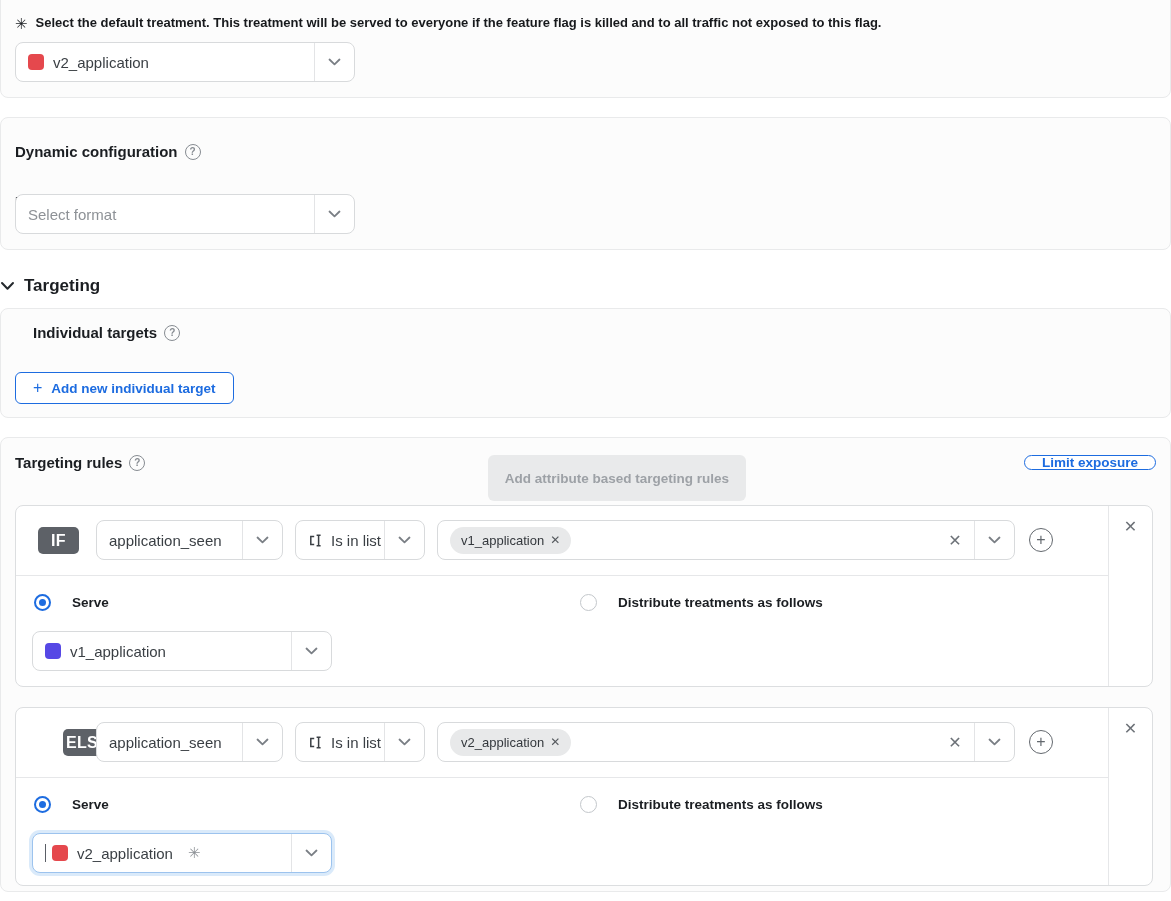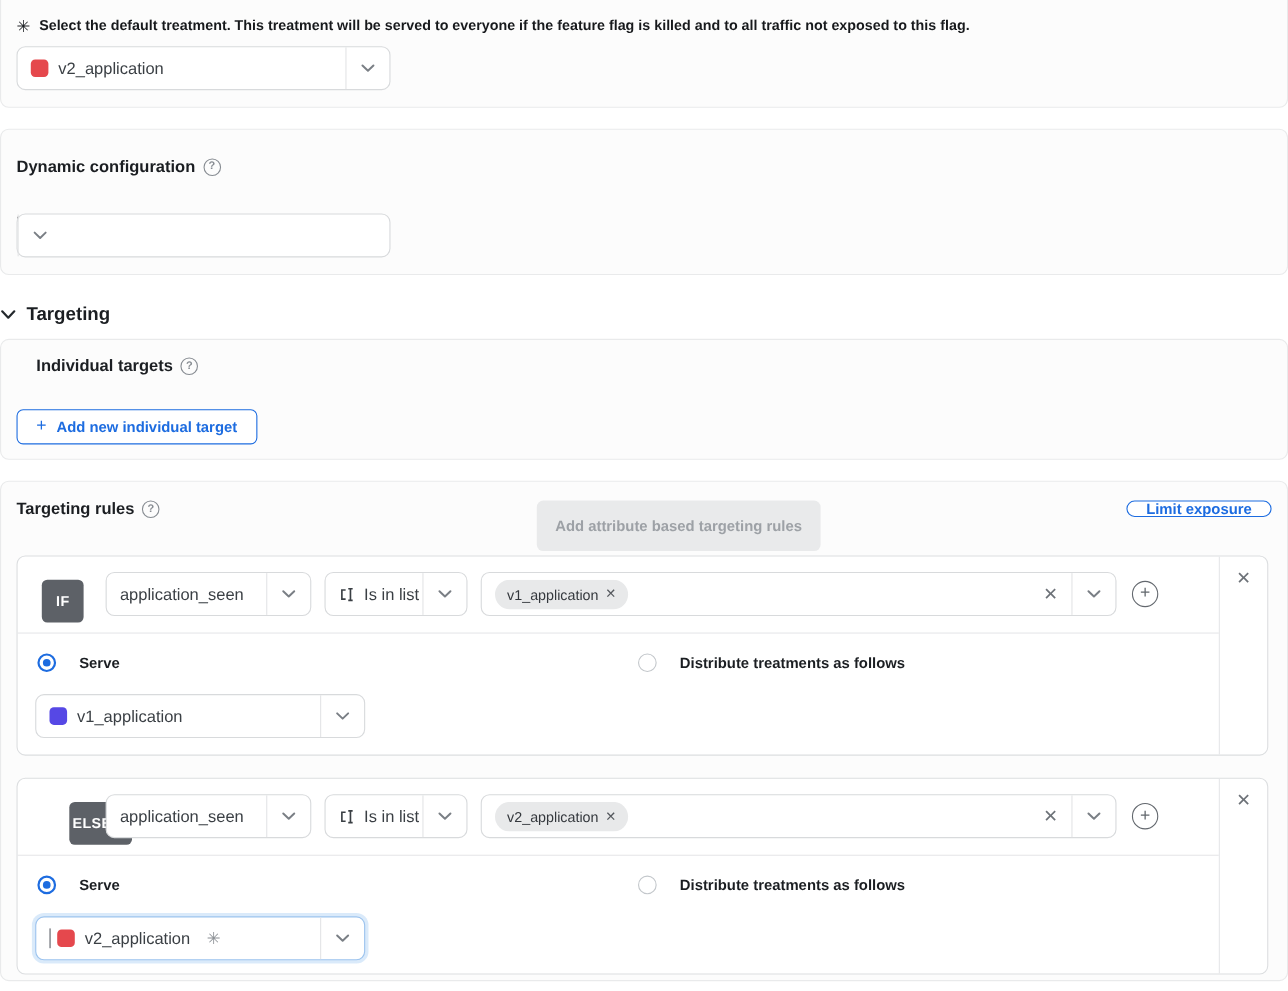--- a/index.html
+++ b/index.html
@@ -34,21 +34,21 @@
 
   
   .btn { display:inline-flex; align-items:center; justify-content:center; border-radius:6px; font-size:13.5px; font-weight:700; cursor:pointer; }
   .btn-outline-blue { border:1px solid #1d6ce0; color:#1d6ce0; background:#fff; }
   .btn-disabled { background:#e9eaeb; color:#9da1a6; border:none; cursor:default; }
 
   
   .rule-card { position:absolute; left:14px; width:1138px; background:#fff; border:1px solid #dcdee0; border-radius:8px; }
   .rule-right-col { position:absolute; top:0; bottom:0; right:0; width:44px; border-left:1px solid #e6e7e9; display:flex; justify-content:center; padding-top:13px; }
   .rule-divider { position:absolute; left:0; height:1px; background:#e6e7e9; }
-  .kw-badge { position:absolute; top:21px; left:22px; height:39px; padding:0 13px; background:#5d6167; border-radius:5px; color:#fff; font-size:13px; font-weight:700; display:flex; align-items:center; letter-spacing:.3px; }
+  .kw-badge { position:absolute; top:21px; left:22px; height:27px; padding:0 13px; background:#5d6167; border-radius:5px; color:#fff; font-size:16px; font-weight:700; display:flex; align-items:center; letter-spacing:.3px; }
 
   .chip { display:inline-flex; align-items:center; gap:6px; height:27px; padding:0 11px; background:#e8e9ea; border-radius:14px; font-size:13px; color:#34383d; white-space:nowrap; }
   .chip .chip-x { font-size:12px; color:#55595e; cursor:pointer; }
 
   .listbox { position:absolute; display:flex; align-items:center; background:#fff; border:1px solid #d8dadc; border-radius:8px; height:40px; }
   .listbox .lb-chips { flex:1; display:flex; align-items:center; padding:0 12px; overflow:hidden; }
   .lb-clear { width:38px; display:flex; align-items:center; justify-content:center; font-size:16px; color:#6d7278; cursor:pointer; }
   .lb-chev { width:40px; height:100%; display:flex; align-items:center; justify-content:center; border-left:1px solid #e3e4e6; cursor:pointer; }
 
   
@@ -84,20 +84,23 @@
     </div>
   </div>
 
   <div class="card" style="top:117px; height:133px;">
     <div style="position:absolute; left:14px; top:25px; display:flex; align-items:center;">
       <span class="sec-title">Dynamic configuration</span>
       <span class="help-icon">?</span>
     </div>
     <div class="sub-label" style="position:absolute; left:14px; top:59px;">Format</div>
     <div class="dd" style="left:14px; top:76px; width:340px;">
+      <div class="dd-body">
+        <span class="dd-placeholder">Select format</span>
+      </div>
       <div class="dd-chev">
         <svg class="chev-svg" width="13" height="8" viewBox="0 0 13 8">
             <path d="M1.5 1.5 L6.5 6.3 L11.5 1.5" stroke="#7a7f85" stroke-width="1.8" fill="none" stroke-linecap="round" stroke-linejoin="round"></path>
           </svg>
       </div>
     </div>
   </div>
 
   <div style="position:absolute; left:0; top:276px; display:flex; align-items:center; gap:9px; cursor:pointer;">
     <span style="display:flex;">

